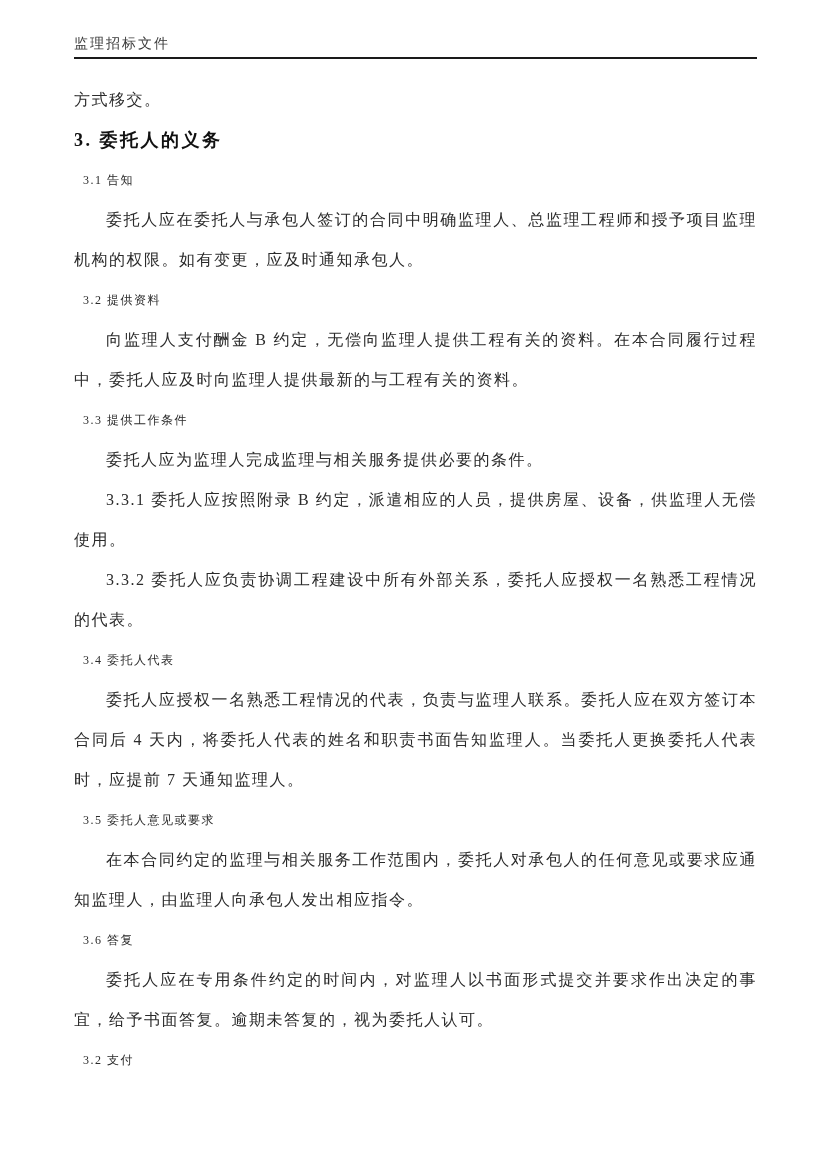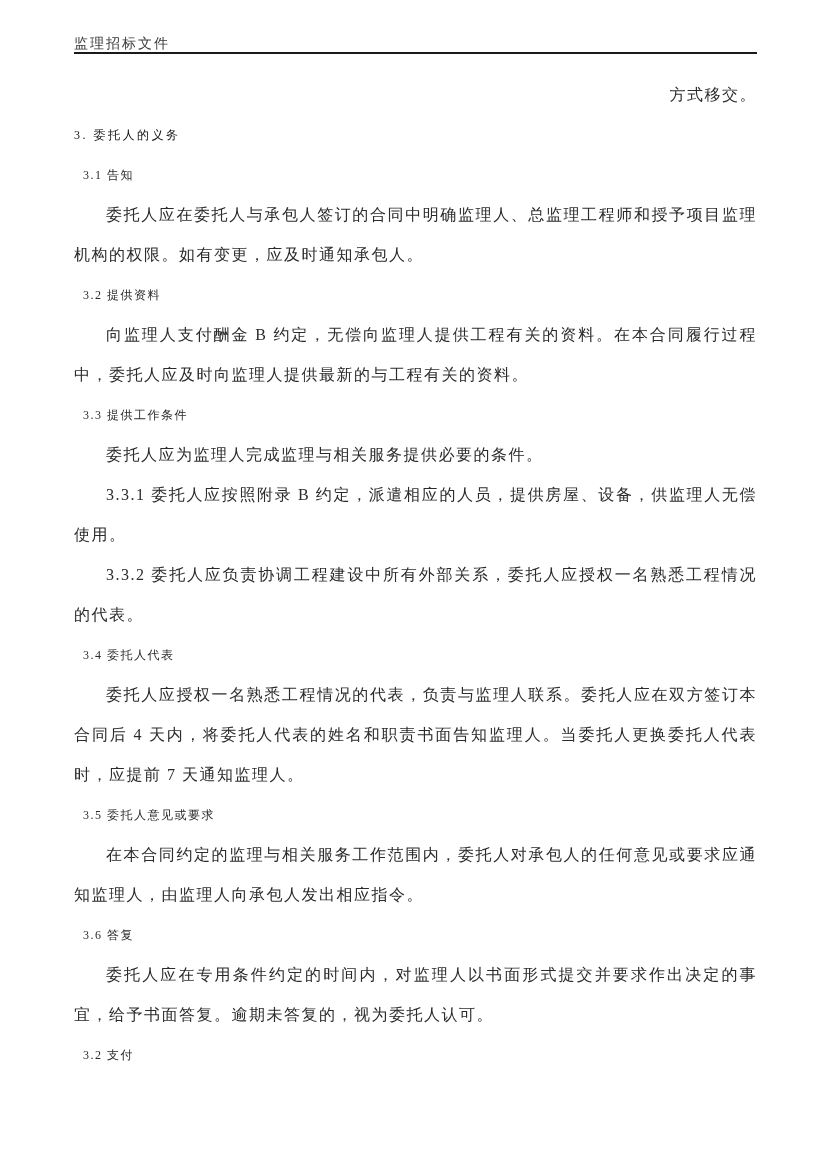--- a/index.html
+++ b/index.html
@@ -15,54 +15,55 @@
     background: #ffffff;
     color: #2b2b2b;
     font-family: "Liberation Serif", "DejaVu Serif", serif;
     padding: 36px 70px 0 74px;
     overflow: hidden;
   }
   .running-header .header-title {
     font-size: 14px;
     letter-spacing: 2px;
     color: #3a3a3a;
+    padding-bottom: 5px;
     line-height: 16px;
   }
   .running-header .header-rule {
     height: 0;
     border-top: 2px solid #1a1a1a;
   }
   .content {
     margin-top: 21px;
     font-size: 16px;
     line-height: 40px;
     letter-spacing: 1.5px;
   }
   .content p, .content h1, .content h2 {
     margin: 0;
     padding: 0;
     font-weight: normal;
   }
   h1.sec-heading {
-    font-size: 12px;
-    font-weight: normal;
+    font-size: 18px;
+    font-weight: bold;
     letter-spacing: 2.5px;
     color: #111111;
   }
   h2.sub-heading {
     font-size: 12px;
     padding-left: 9px;
     color: #2b2b2b;
   }
   p.para {
     text-align: justify;
     text-indent: 2em;
   }
   p.para-cont {
-    text-align: right;
+    text-align: left;
     text-indent: 0;
   }
 </style>
 </head>
 <body>
 
 <div class="page">
 
   <div class="running-header">
     <div class="header-title">监理招标文件</div>

